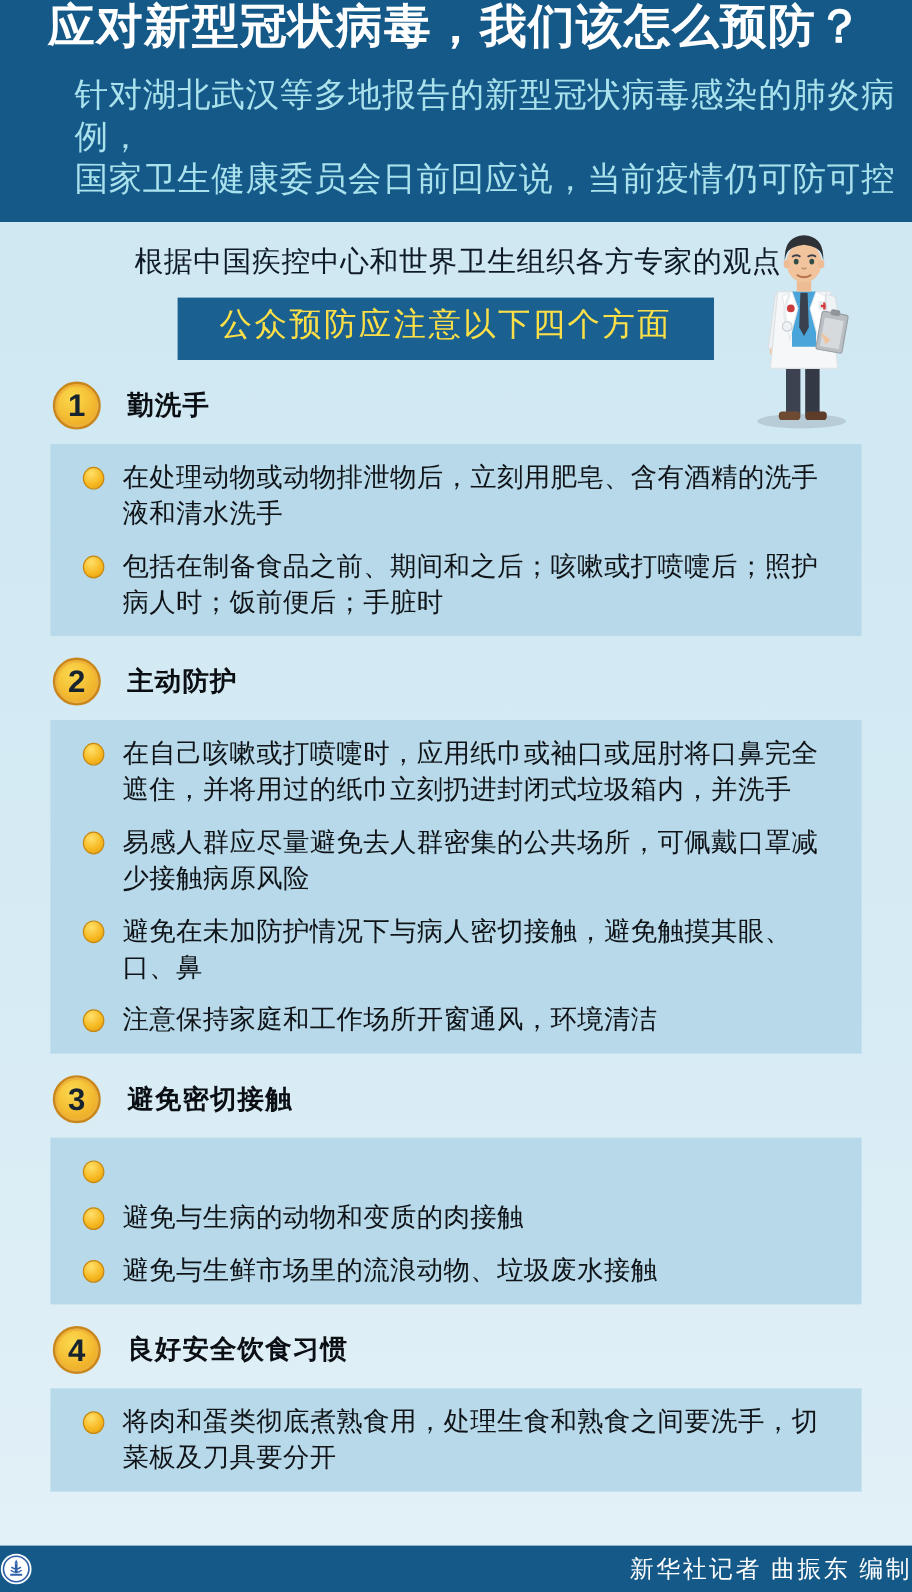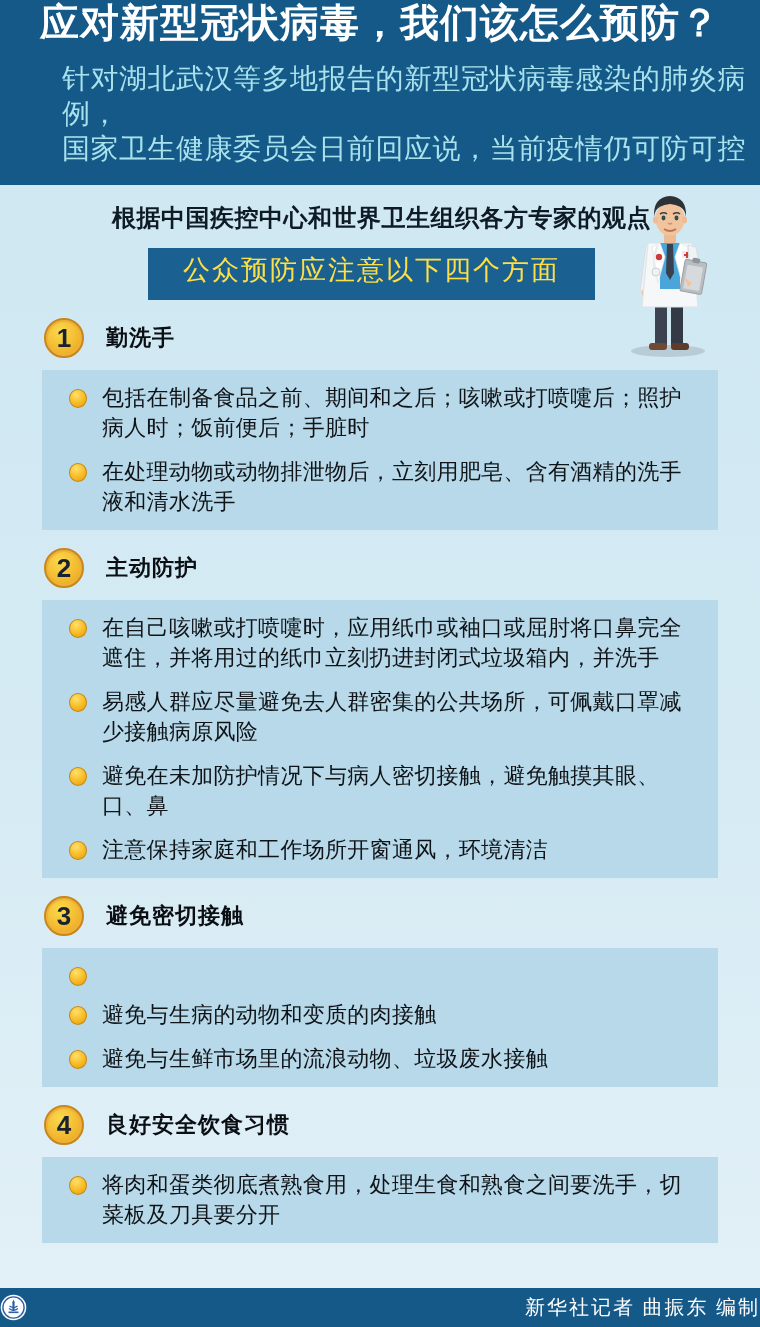--- a/index.html
+++ b/index.html
@@ -33,21 +33,21 @@
     font-weight:500;
     letter-spacing:0.5px;
   }
   
   .body { position:relative; width:760px; }
   .doctor-wrap { position:absolute; top:2px; right:40px; width:98px; height:172px; }
   .intro {
     padding-top:17px;
     margin-left:112px;
     font-size:24px;
-    font-weight:700;
+    font-weight:400;
     color:#0e1a26;
     letter-spacing:0.5px;
   }
   .banner {
     margin:14px 0 0 148px;
     width:447px; height:52px;
     background:#1a6090;
     color:#fde047;
     font-size:27px;
     font-weight:500;
@@ -190,25 +190,25 @@
 
     <div class="banner">公众预防应注意以下四个方面</div>
 
     <div class="section-head">
       <div class="coin">1</div>
       <div class="section-title">勤洗手</div>
     </div>
     <div class="panel">
       <div class="bullet-row">
         <span class="dot"></span>
+        <div class="bullet-text">在处理动物或动物排泄物后，立刻用肥皂、含有酒精的洗手液和清水洗手</div>
+      </div>
+      <div class="bullet-row">
+        <span class="dot"></span>
         <div class="bullet-text">包括在制备食品之前、期间和之后；咳嗽或打喷嚏后；照护病人时；饭前便后；手脏时</div>
-      </div>
-      <div class="bullet-row">
-        <span class="dot"></span>
-        <div class="bullet-text">在处理动物或动物排泄物后，立刻用肥皂、含有酒精的洗手液和清水洗手</div>
       </div>
     </div>
 
     <div class="section-head">
       <div class="coin">2</div>
       <div class="section-title">主动防护</div>
     </div>
     <div class="panel">
       <div class="bullet-row">
         <span class="dot"></span>

